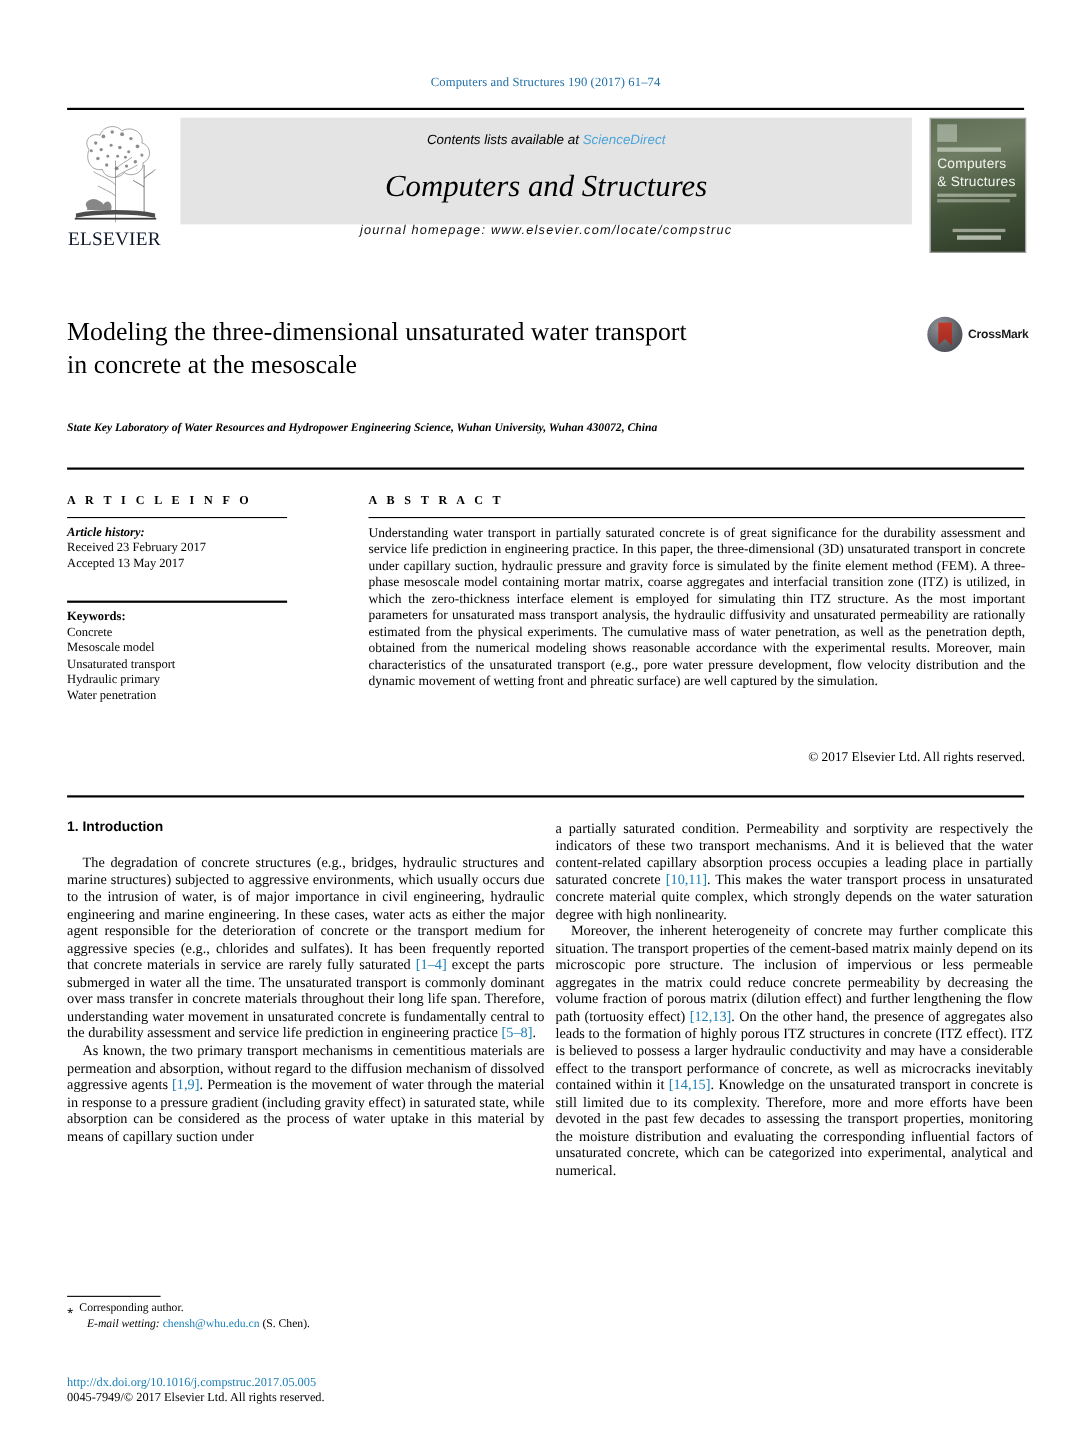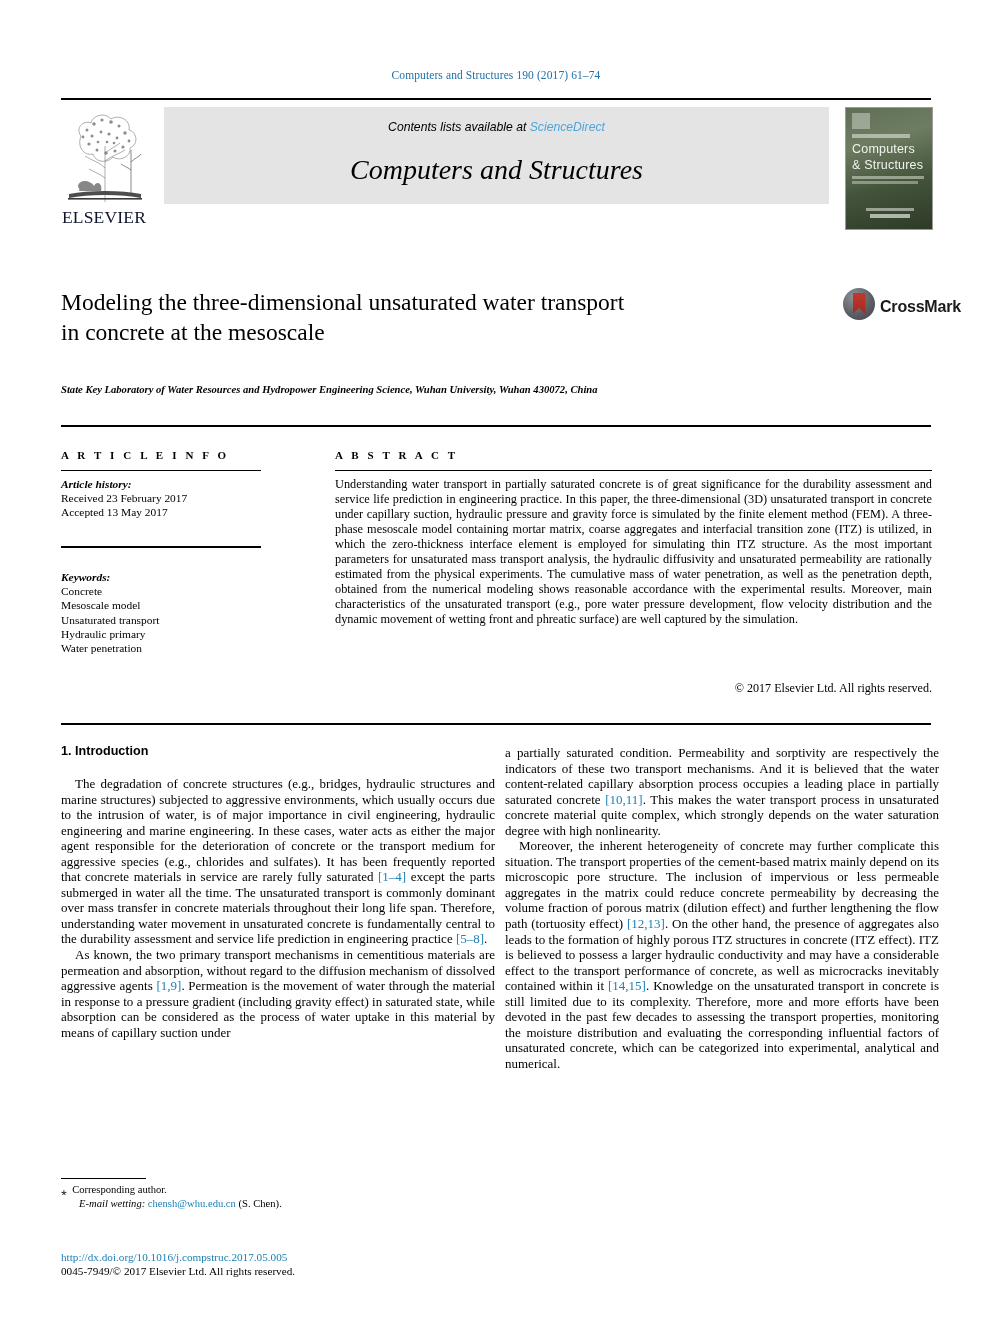--- a/index.html
+++ b/index.html
@@ -194,21 +194,21 @@
   }
   .cm-ribbon {
     position: absolute; left: 9.5px; top: 5px;
     width: 13px; height: 21px;
     background: linear-gradient(180deg,#c0392b 0%, #a32b20 100%);
     clip-path: polygon(0 0, 100% 0, 100% 100%, 50% 72%, 0 100%);
   }
   .cm-text {
     position: absolute; left: 37px; top: 10px;
     font-family: "Liberation Sans", sans-serif;
-    font-size: 16px; font-weight: bold; color: #1a1a1a;
+    font-size: 11px; font-weight: bold; color: #1a1a1a;
     letter-spacing: -0.2px;
   }
 
   
   .rule-full {
     position: absolute;
     left: 61px;
     width: 870px;
     height: 2px;
     background: #000;
@@ -238,21 +238,21 @@
   }
   .info-col .ih { font-style: italic; font-weight: bold; }
   .kw-col {
     position: absolute;
     left: 61px; top: 554px;
     width: 200px;
     font-family: "Liberation Serif", serif;
     font-size: 11.4px;
     line-height: 14.2px;
   }
-  .kw-col .ih { font-style: italic; font-weight: bold; margin-top: 16px; }
+  .kw-col .ih { font-weight: bold; }
 
   .abstract {
     position: absolute;
     left: 335px; top: 477px;
     width: 597px;
     font-family: "Liberation Serif", serif;
     font-size: 12.3px;
     line-height: 15.05px;
     text-align: justify;
     text-justify: inter-word;
@@ -366,20 +366,21 @@
           <path d="M18 85 C20 76 30 74 33 80 C36 74 42 78 40 85 Z"></path>
         </g>
         <rect x="7" y="92" width="74" height="1.6" fill="#3a3a3a"></rect>
       </svg>
       <div class="elsevier-word">ELSEVIER</div>
     </div>
 
     <div class="graybox">
       <div class="gb-contents"><span>Contents lists available at </span><span class="sd">ScienceDirect</span></div>
       <div class="gb-title">Computers and Structures</div>
+      <div class="gb-homepage">journal homepage: www.elsevier.com/locate/compstruc</div>
     </div>
 
     <div class="cover">
       <div class="cover-elsv"></div>
       <div class="cover-sub1"></div>
       <div class="cover-t1">Computers</div>
       <div class="cover-t2">&amp; Structures</div>
       <div class="cover-sub2"></div>
       <div class="cover-sub3"></div>
       <div class="cover-foot1"></div>

